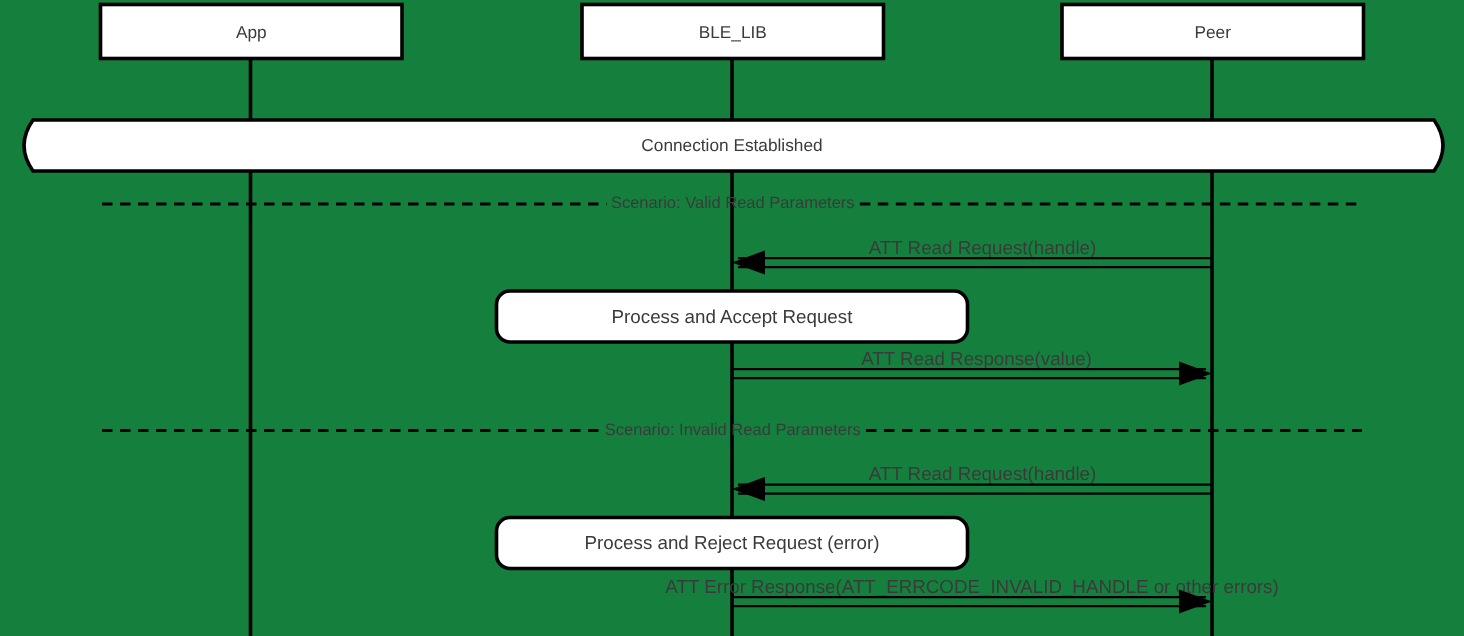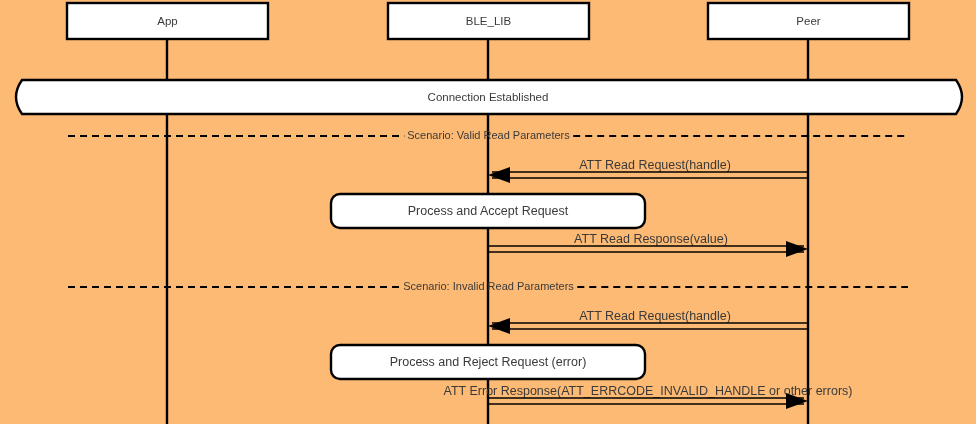--- a/index.html
+++ b/index.html
@@ -8,21 +8,21 @@
     background: #ffffff;
   }
   body {
     font-family: "Liberation Sans", sans-serif;
     -webkit-font-smoothing: antialiased;
   }
   #diagram {
     position: relative;
     width: 976px;
     height: 424px;
-    background: #fdba74;
+    background: #15803d;
     overflow: hidden;
   }
   #diagram svg {
     position: absolute;
     left: 0;
     top: 0;
   }
   .lbl {
     font-family: "Liberation Sans", sans-serif;
     fill: #3a3a3a;

